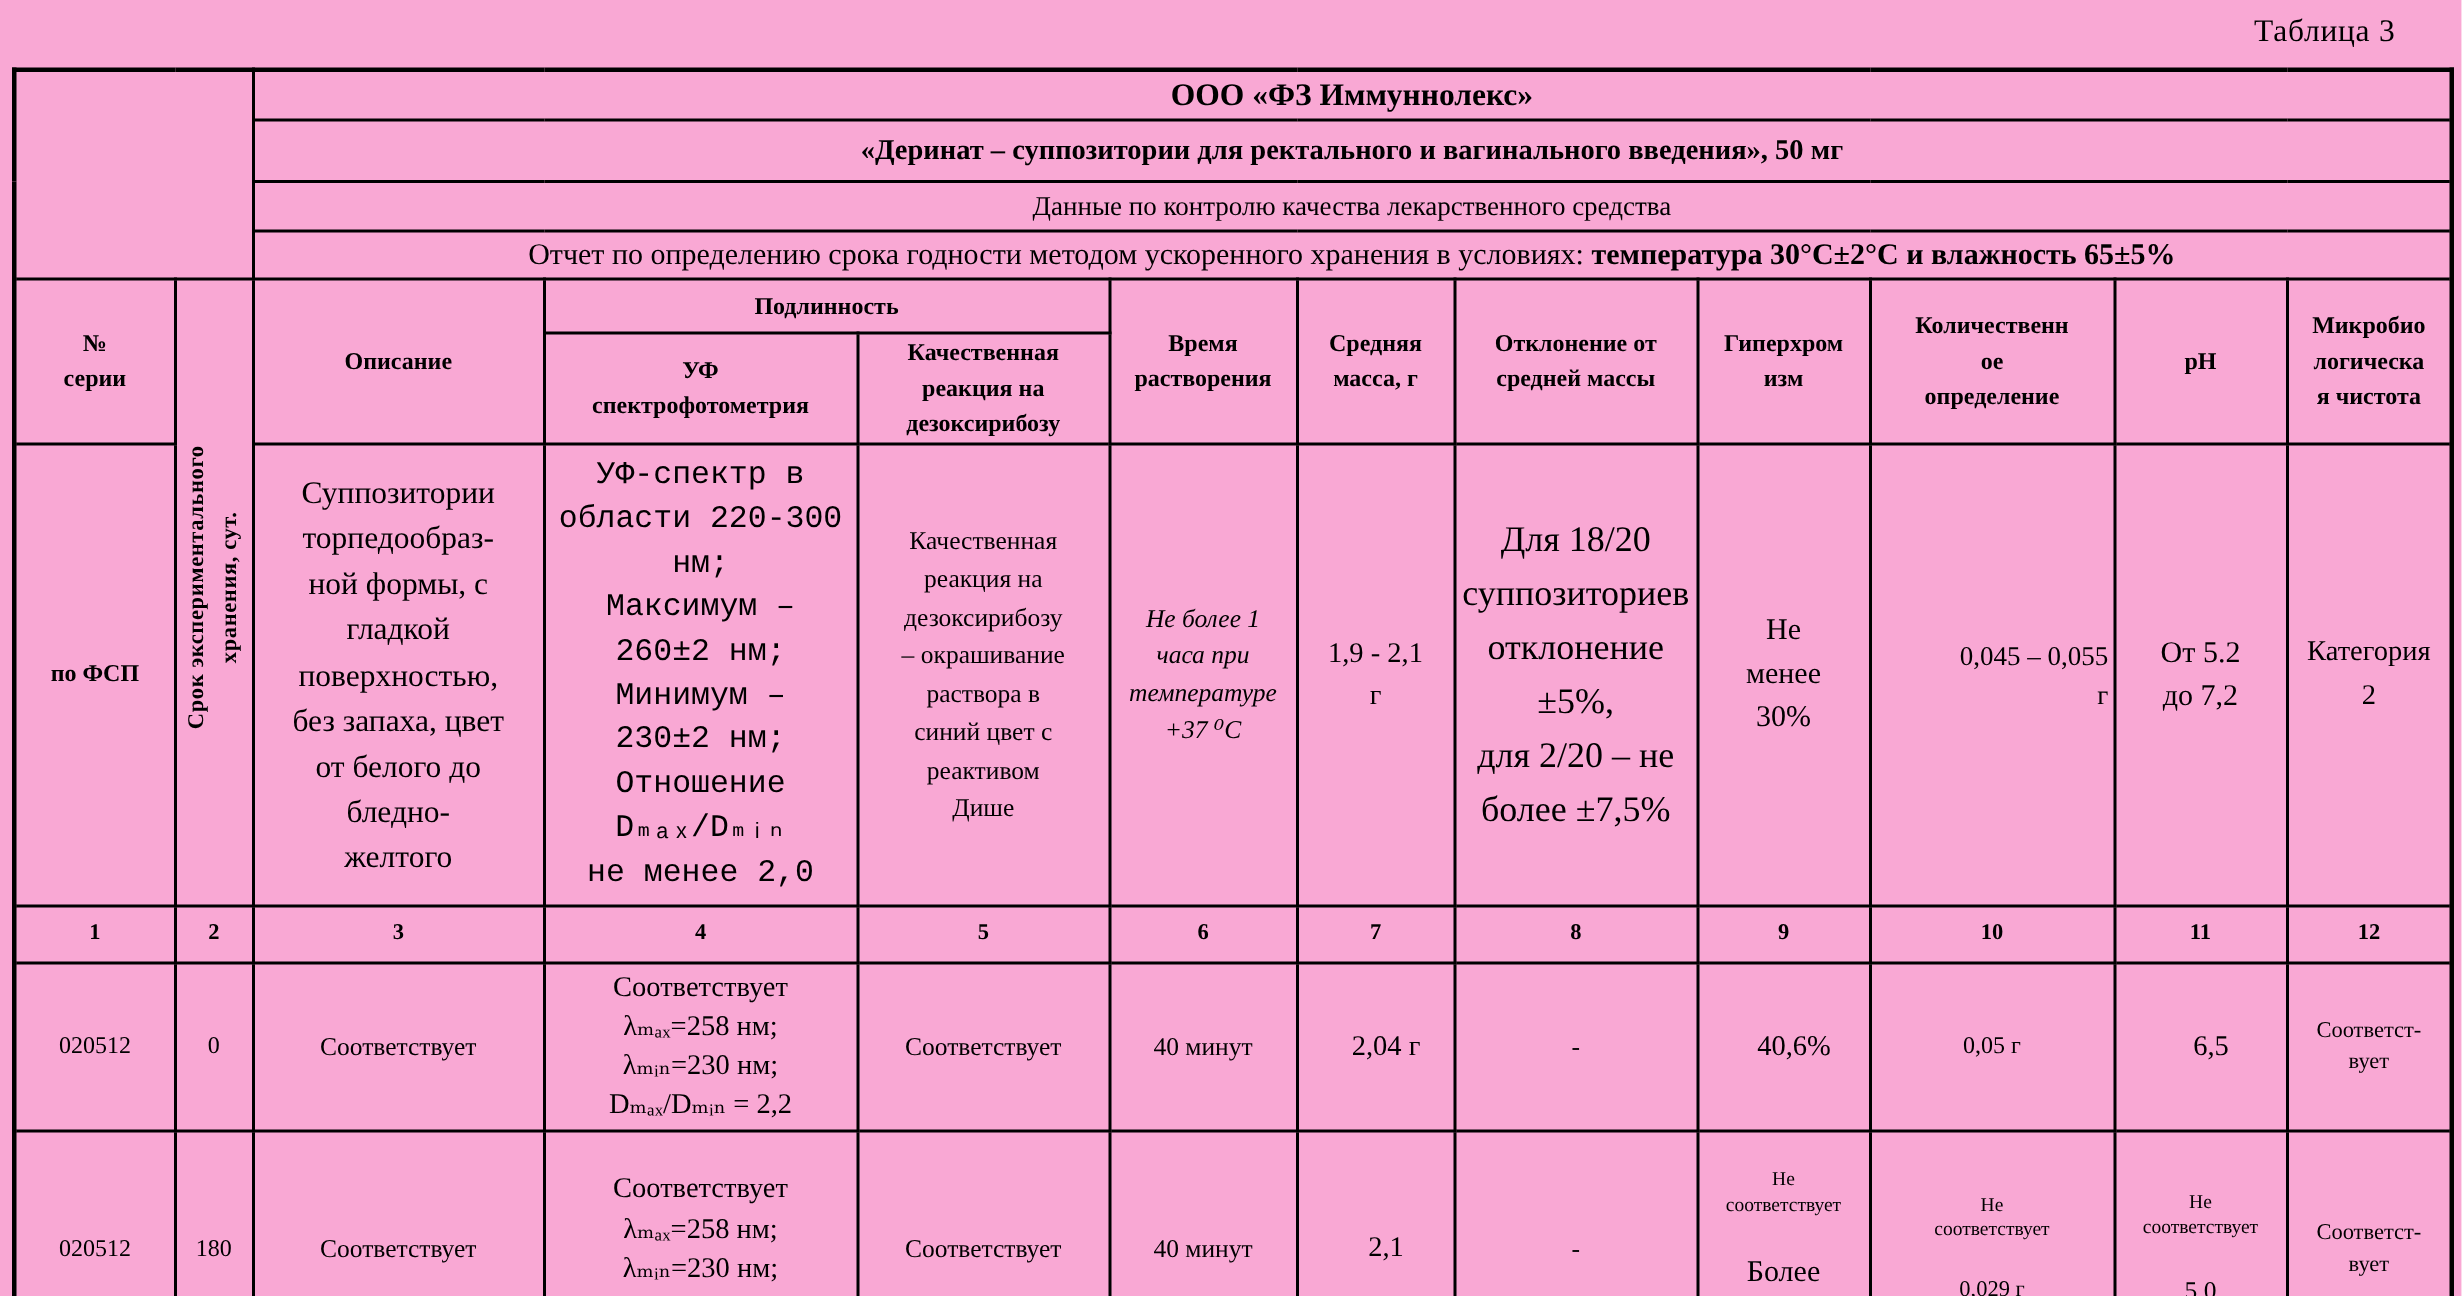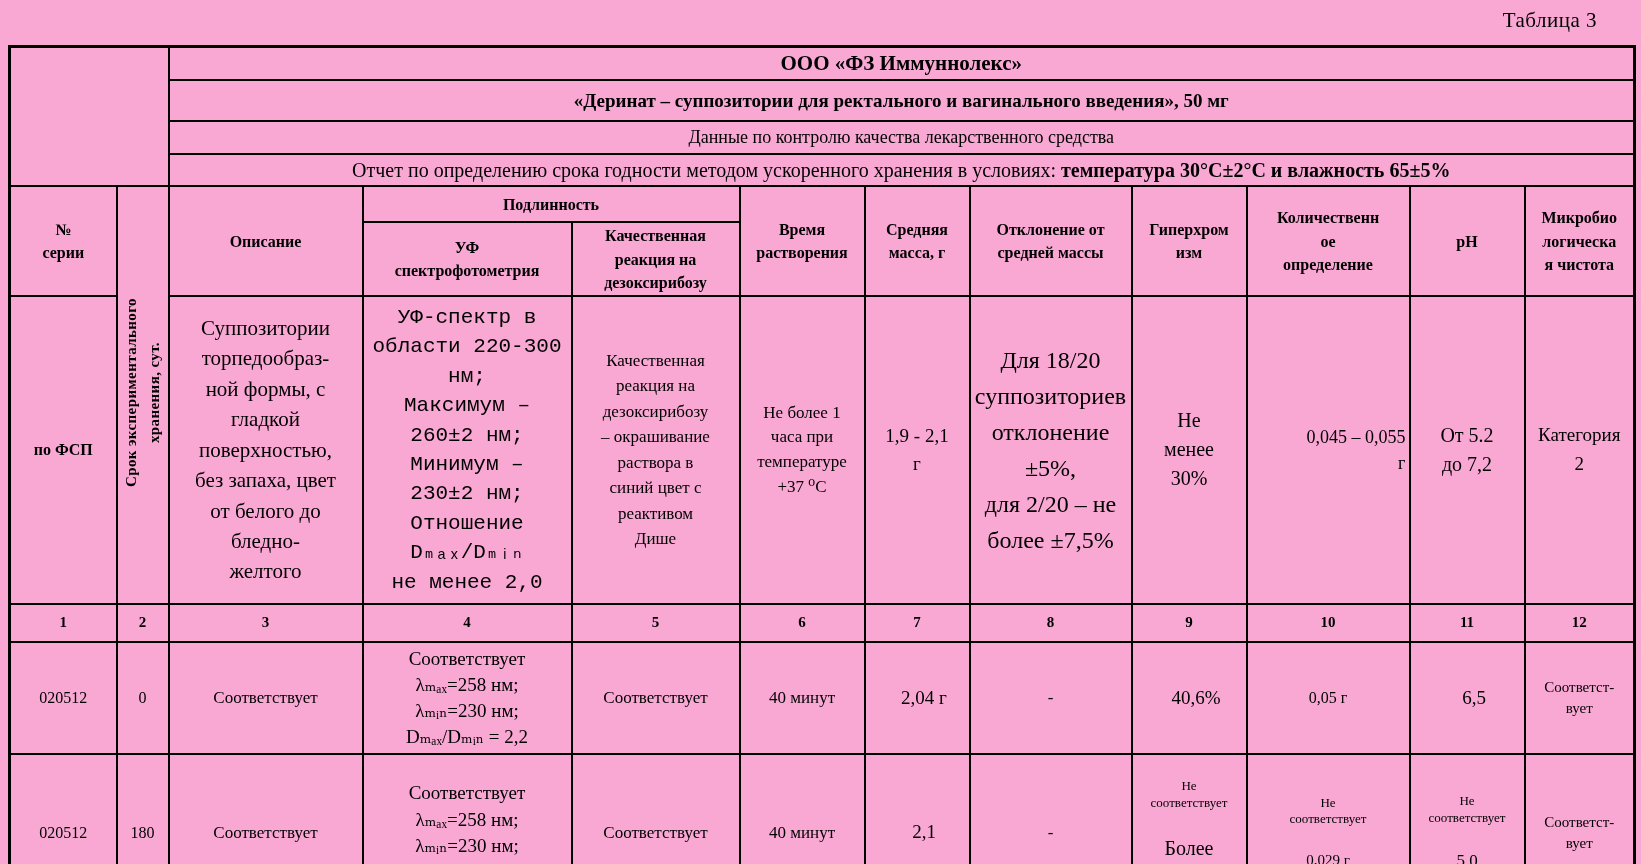--- a/index.html
+++ b/index.html
@@ -23,21 +23,21 @@
   .title-product{font-weight:bold;font-size:19px;}
   .title-subtitle{font-size:18px;}
   .title-report{font-size:20px;}
   .colhead{font-weight:bold;font-size:16px;line-height:1.45;}
   .vcell{padding:0;}
   .vtext{writing-mode:vertical-rl;transform:rotate(180deg);display:inline-block;font-weight:bold;font-size:15px;line-height:1.5;letter-spacing:0.4px;max-height:400px;}
   .spec-series{font-weight:bold;font-size:16px;}
   .f-desc{font-size:21px;line-height:1.45;}
   .f-uv{font-size:21px;line-height:1.4;font-family:Liberation Mono, monospace;}
   .f-qual{font-size:17px;line-height:1.5;}
-  .f-diss{font-size:17px;line-height:1.45;}
+  .f-diss{font-size:17px;line-height:1.45;font-style:italic;}
   .f-mass{font-size:19px;line-height:1.45;}
   .f-dev{font-size:24px;line-height:1.5;}
   .f-hyper{font-size:20px;line-height:1.45;}
   .f-quant{font-size:18px;line-height:1.45;text-align:right;}
   .f-ph{font-size:20px;line-height:1.45;}
   .f-micro{font-size:19px;line-height:1.5;}
   .num{font-weight:bold;font-size:15px;vertical-align:middle;}
   .d{font-size:17px;}
   .d-series{font-size:16px;}
   .d-uv{font-size:19px;line-height:1.38;}

